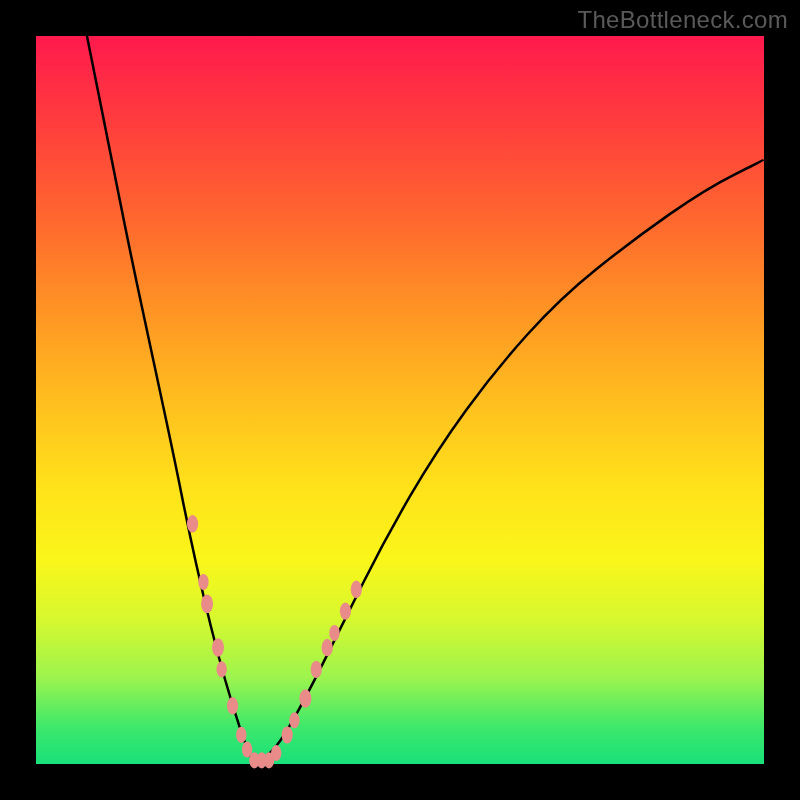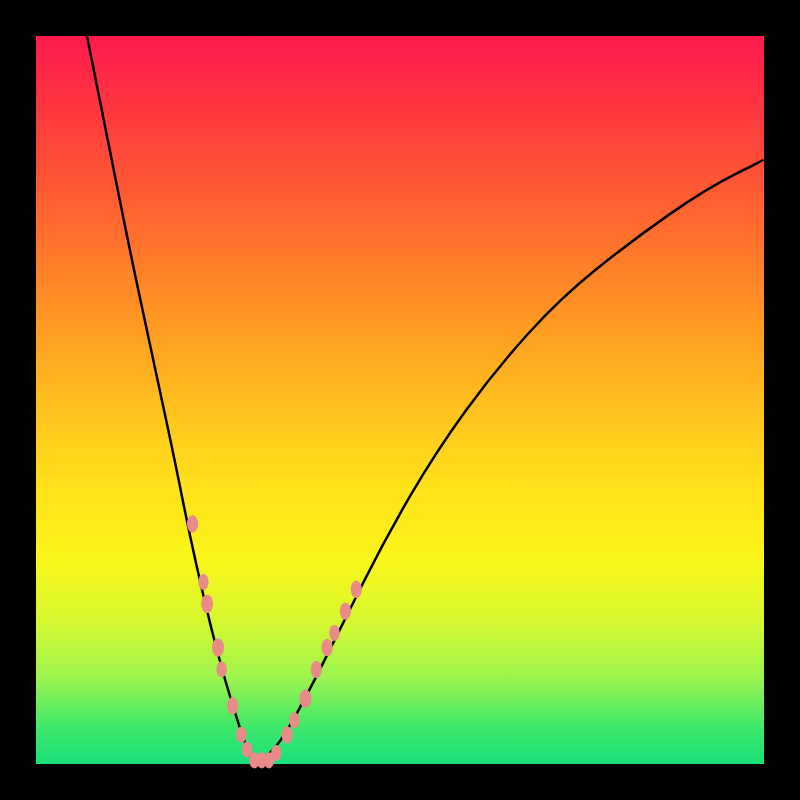--- a/index.html
+++ b/index.html
@@ -84,13 +84,14 @@
           <ellipse cx="258.44" cy="684.32" rx="5.2052000000000005" ry="8.0444" fill="#e98b88"></ellipse>
           <ellipse cx="269.36" cy="662.48" rx="6.006" ry="9.282" fill="#e98b88"></ellipse>
           <ellipse cx="280.28000000000003" cy="633.36" rx="5.6056" ry="8.663199999999998" fill="#e98b88"></ellipse>
           <ellipse cx="291.2" cy="611.52" rx="5.6056" ry="8.663199999999998" fill="#e98b88"></ellipse>
           <ellipse cx="298.47999999999996" cy="596.96" rx="5.2052000000000005" ry="8.0444" fill="#e98b88"></ellipse>
           <ellipse cx="309.4" cy="575.12" rx="5.6056" ry="8.663199999999998" fill="#e98b88"></ellipse>
           <ellipse cx="320.32" cy="553.28" rx="5.6056" ry="8.663199999999998" fill="#e98b88"></ellipse>
         </g>
     </svg>
   </div>
+  <div class="watermark">TheBottleneck.com</div>
 </div>
 
 </body></html>

